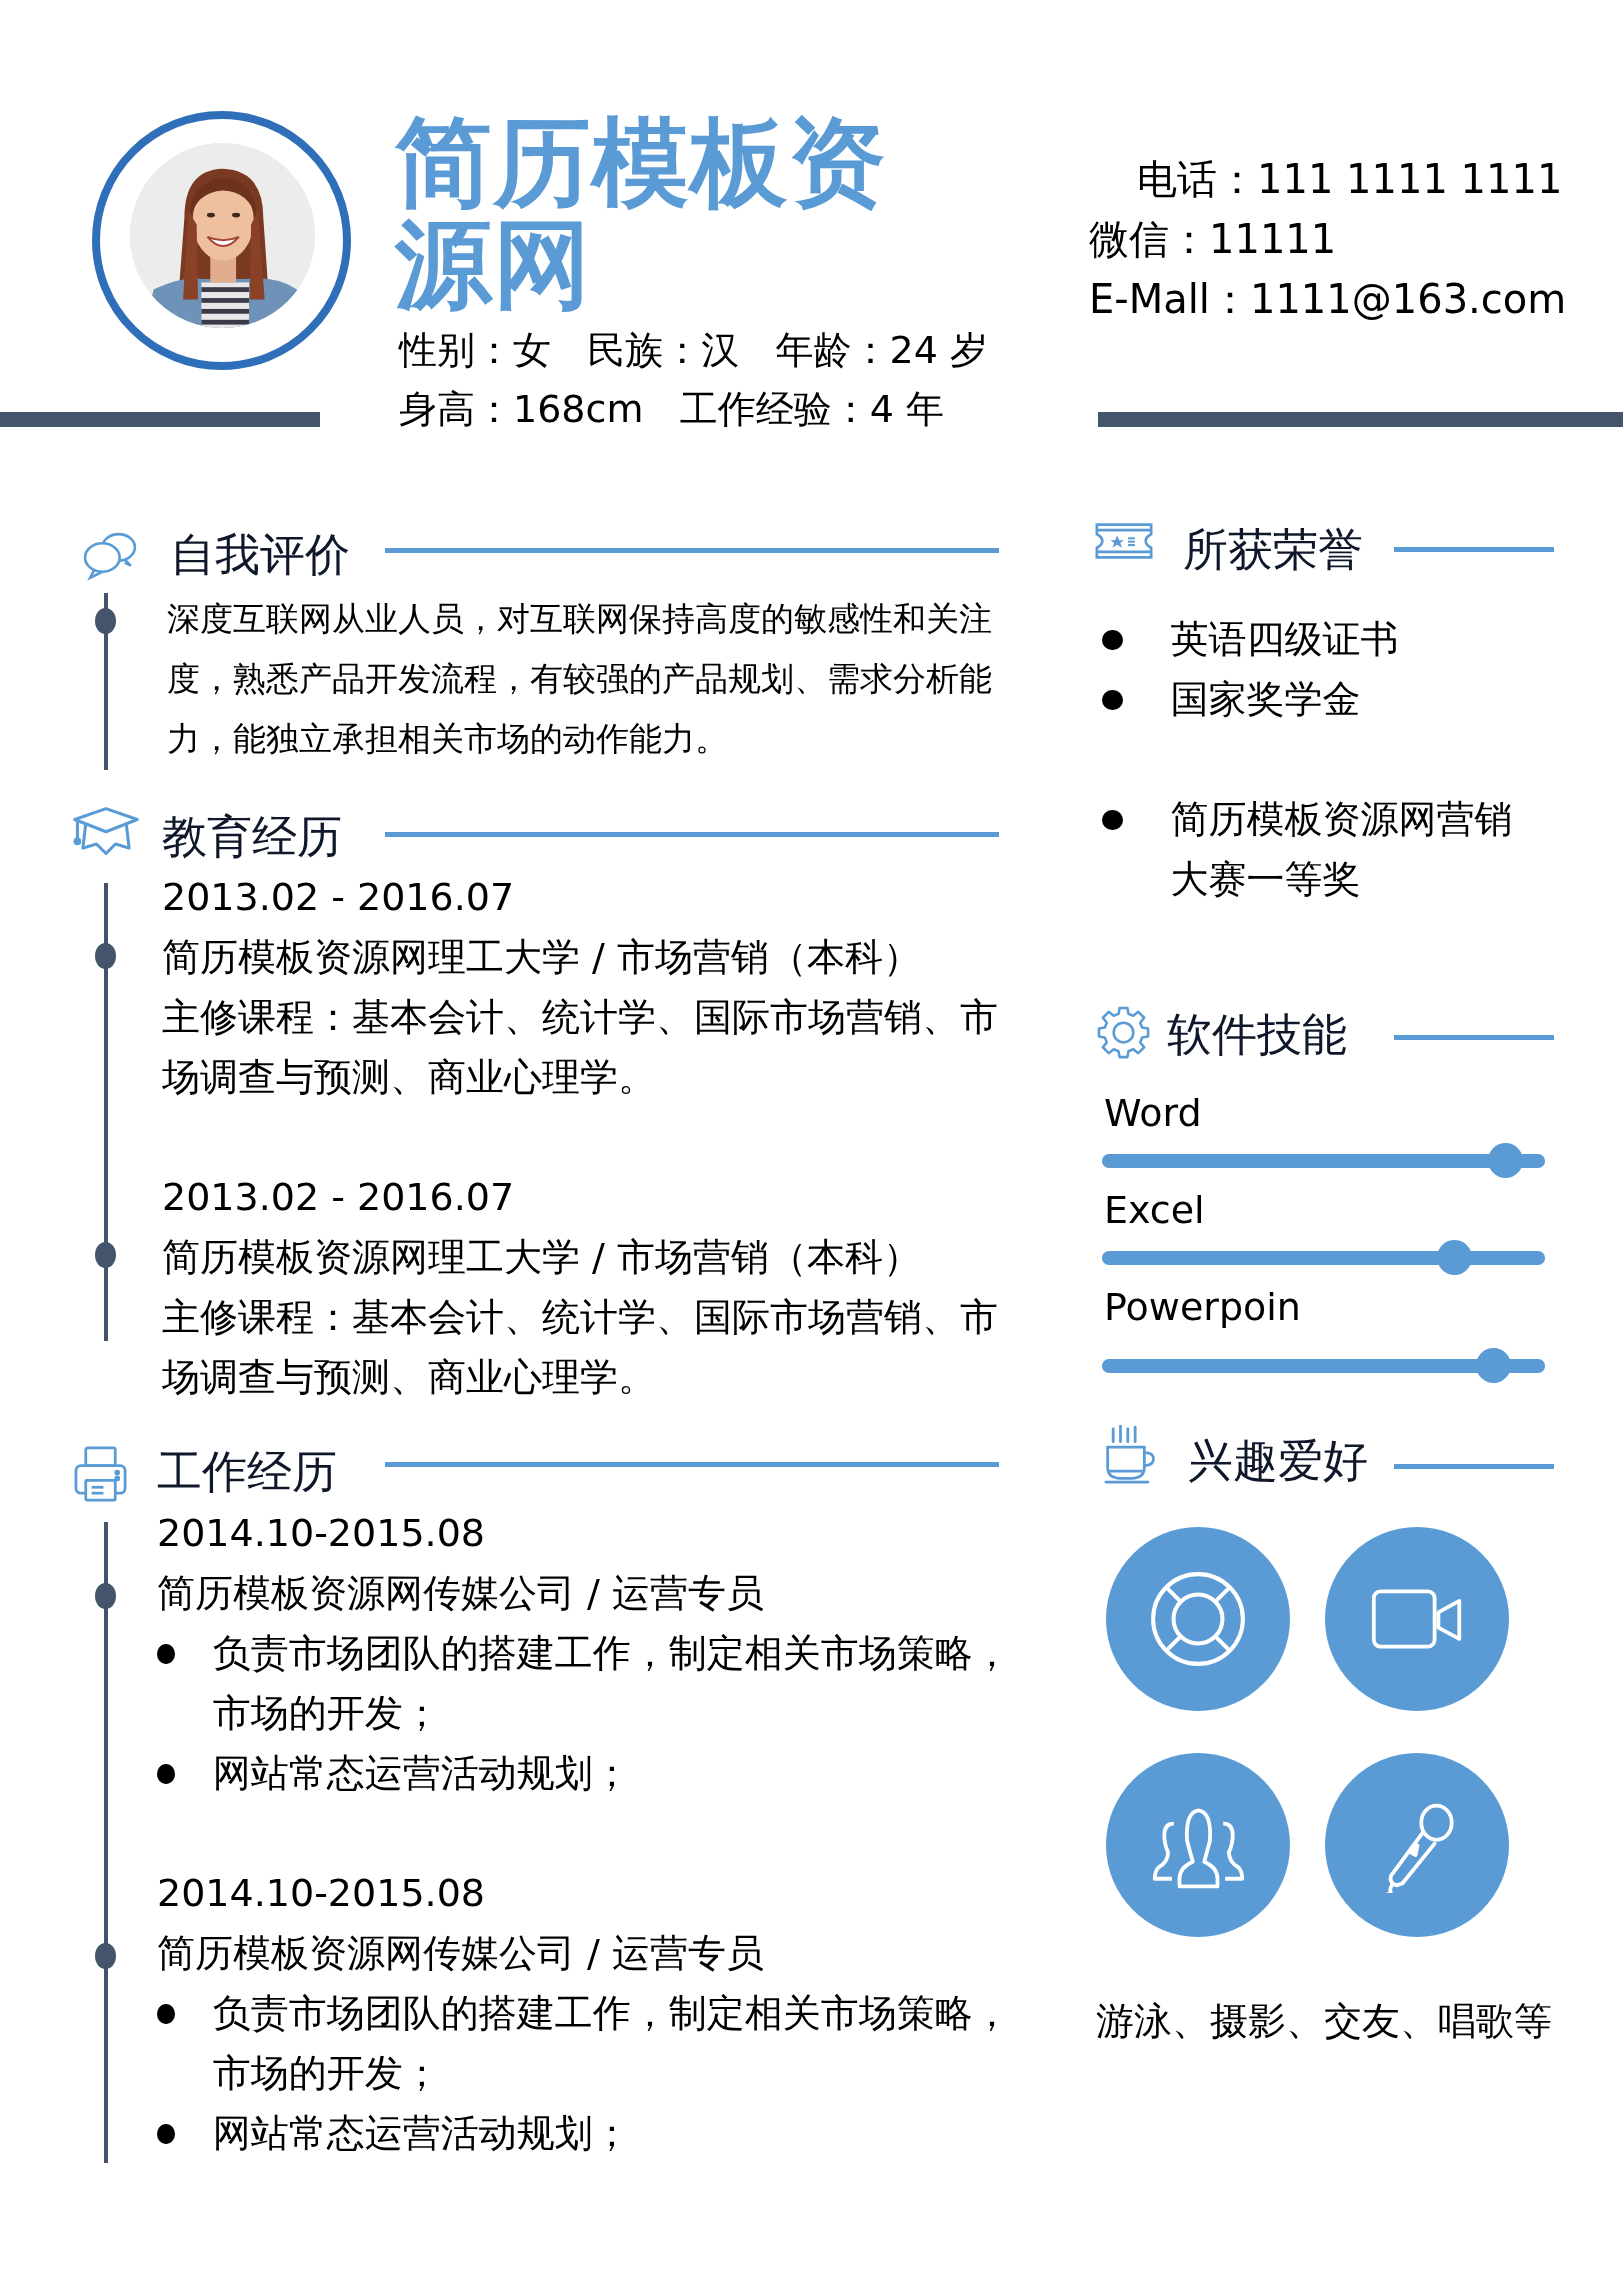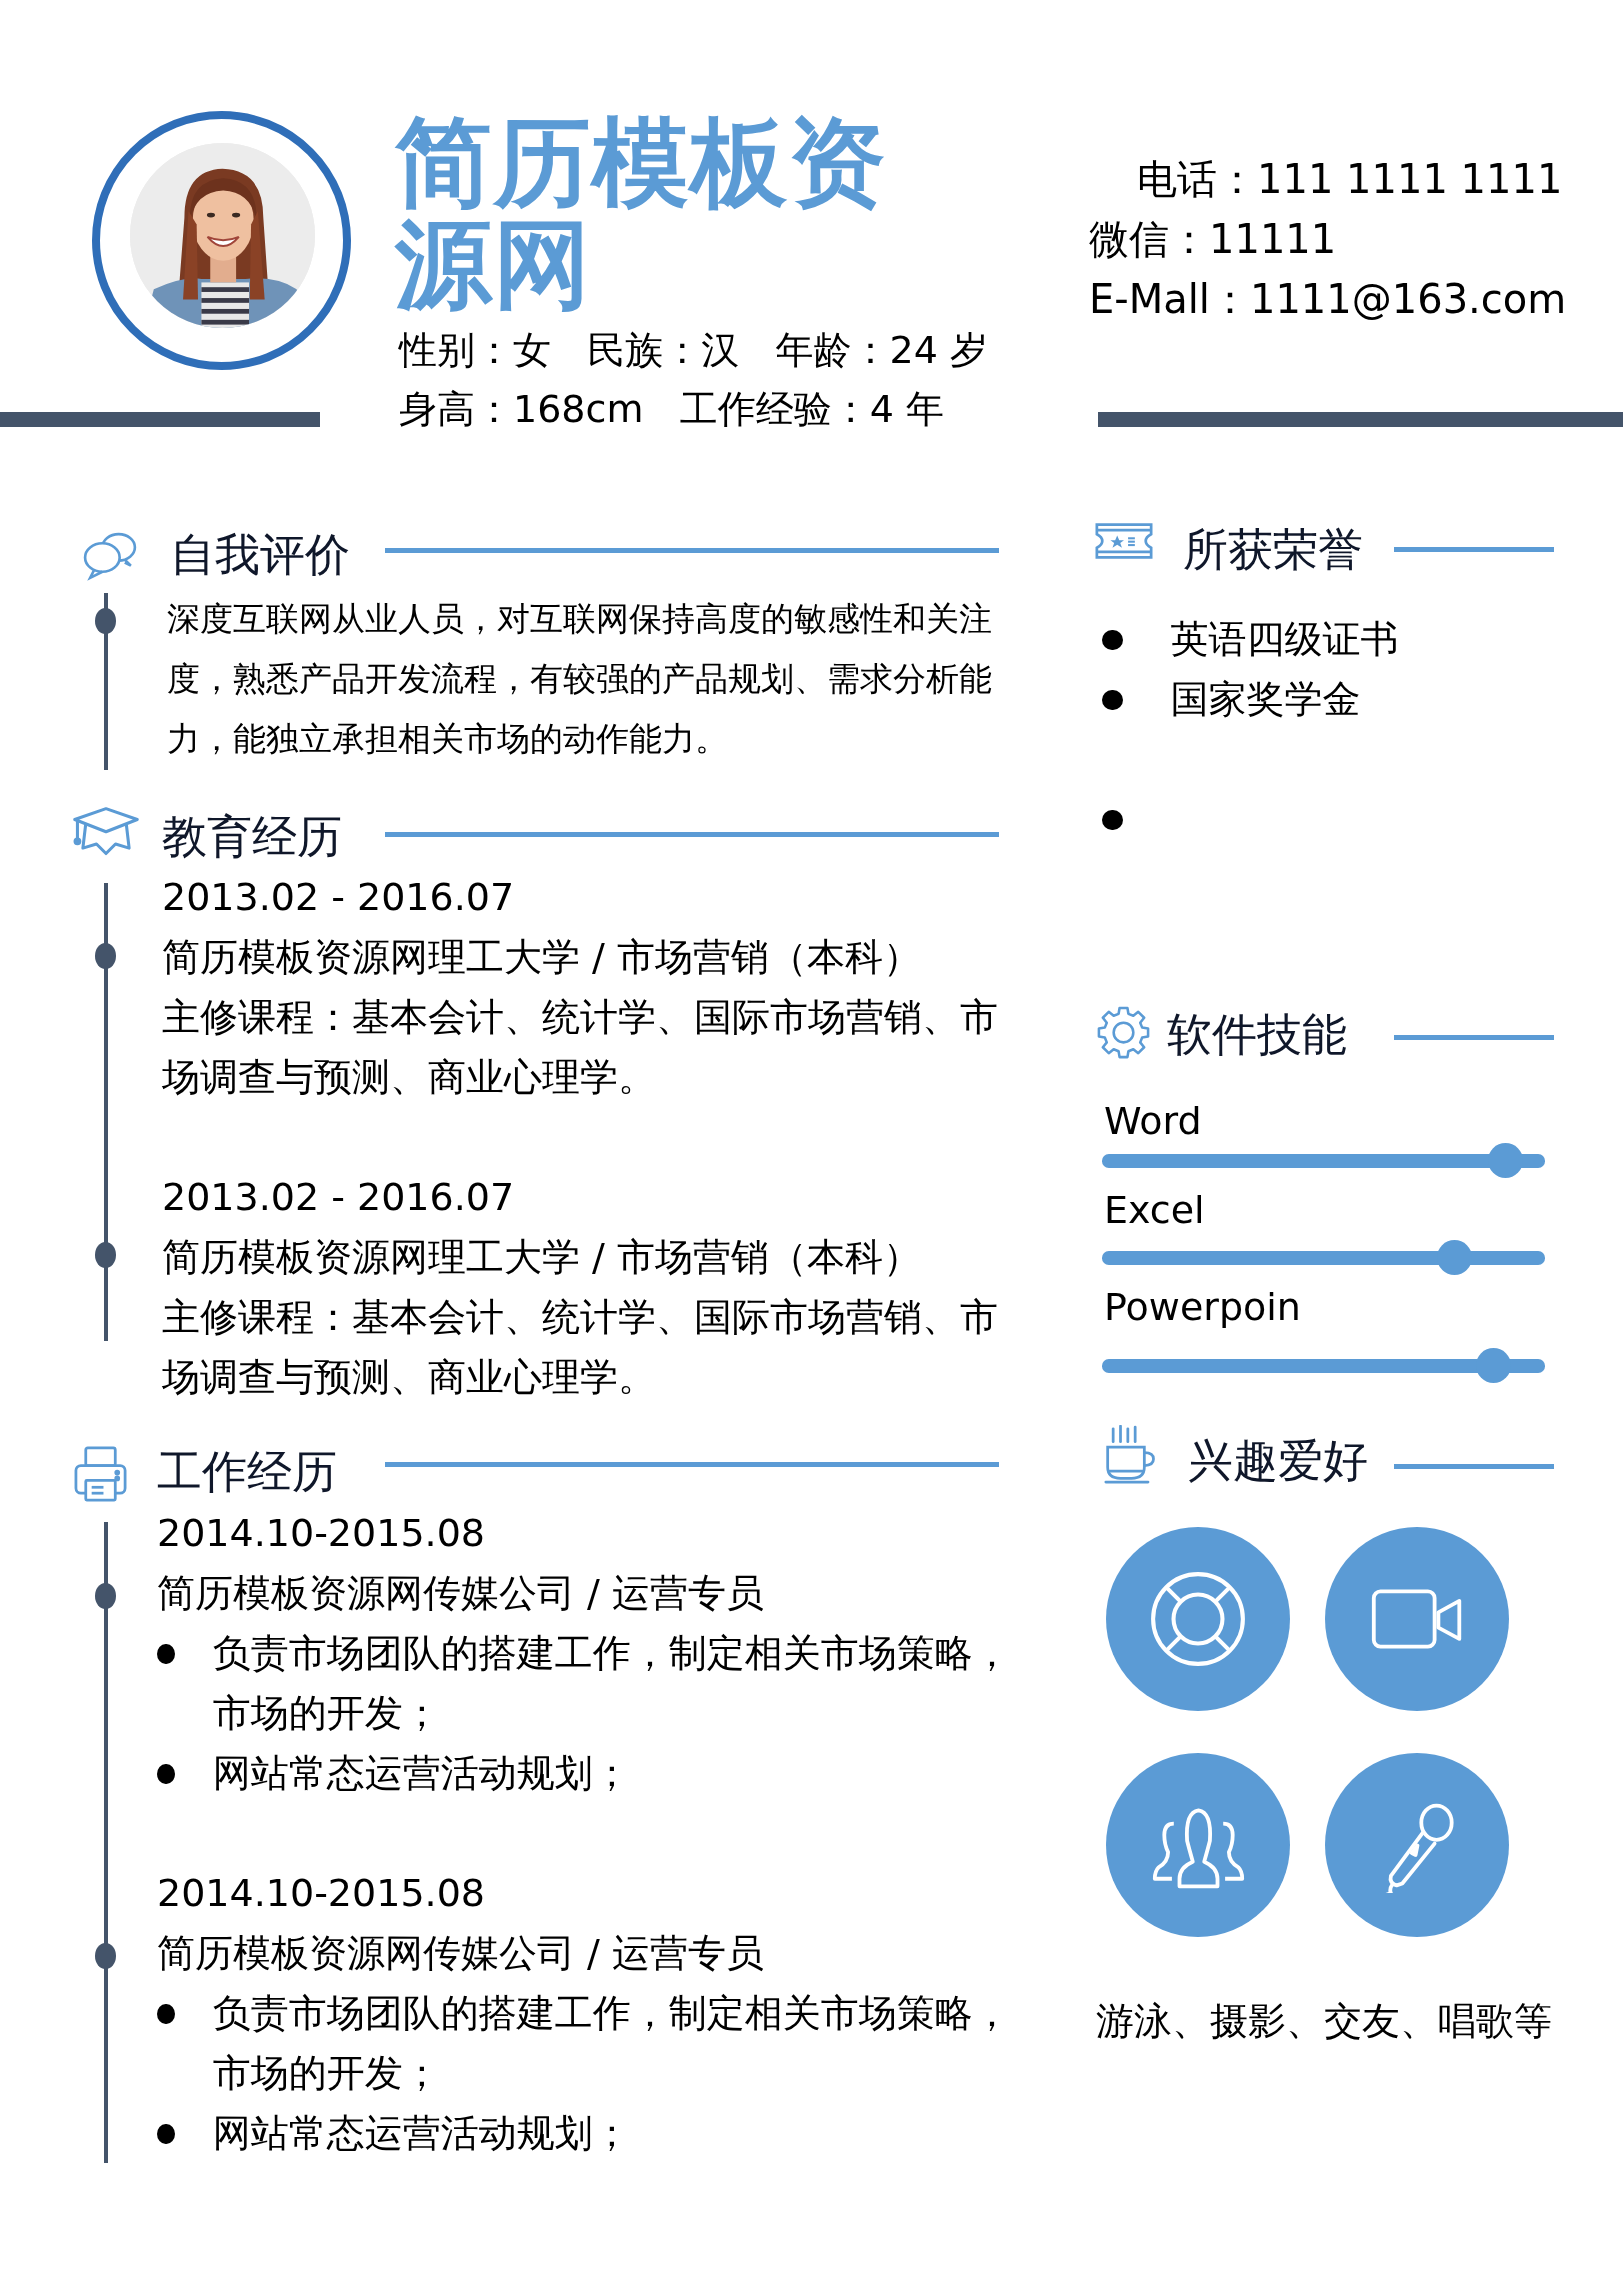--- a/index.html
+++ b/index.html
@@ -209,33 +209,37 @@
   <div class="bullet-row" style="height:60px;">
     <span class="bullet" style="width:20.5px; margin-right:48px;"></span>
     <div class="body-text">英语四级证书</div>
   </div>
   <div class="bullet-row" style="height:60px;">
     <span class="bullet" style="width:20.5px; margin-right:48px;"></span>
     <div class="body-text">国家奖学金</div>
   </div>
   <div class="bullet-row" style="margin-top:60px;">
     <span class="bullet" style="width:20.5px; margin-right:48px;"></span>
+    <div>
+      <div class="body-text">简历模板资源网营销</div>
+      <div class="body-text">大赛一等奖</div>
+    </div>
   </div>
 </div>
 
 <div class="abs" style="left:1094px; top:1004px;">
   <svg width="59" height="59" viewBox="0 0 60 60" fill="none" stroke="#5b9bd5" stroke-width="2.6" stroke-linejoin="round">
     <path d="M26 4 H34 L35 10 L40 12 L45 8 L51 14 L47 19 L49 24 L55 25 V33 L49 34 L47 39 L51 44 L45 50 L40 46 L35 48 L34 54 H26 L25 48 L20 46 L15 50 L9 44 L13 39 L11 34 L5 33 V25 L11 24 L13 19 L9 14 L15 8 L20 12 L25 10 Z"></path>
     <circle cx="30" cy="29" r="10"></circle>
   </svg>
 </div>
 <div class="abs sec-title" style="left:1167px; top:1007px;">软件技能</div>
 <div class="abs sec-line" style="left:1394px; top:1035px; width:160px;"></div>
 
-<div class="abs skill-label" style="top:1089px;margin-top:8px;">Word</div>
+<div class="abs skill-label" style="top:1089px;">Word</div>
 <div class="abs skill-track" style="top:1154px;"></div>
 <div class="abs skill-knob" style="left:1488px; top:1143px;"></div>
 
 <div class="abs skill-label" style="top:1186px;">Excel</div>
 <div class="abs skill-track" style="top:1251px;"></div>
 <div class="abs skill-knob" style="left:1437px; top:1240px;"></div>
 
 <div class="abs skill-label" style="top:1283px;">Powerpoin</div>
 <div class="abs skill-track" style="top:1359px;"></div>
 <div class="abs skill-knob" style="left:1476px; top:1348px;"></div>

